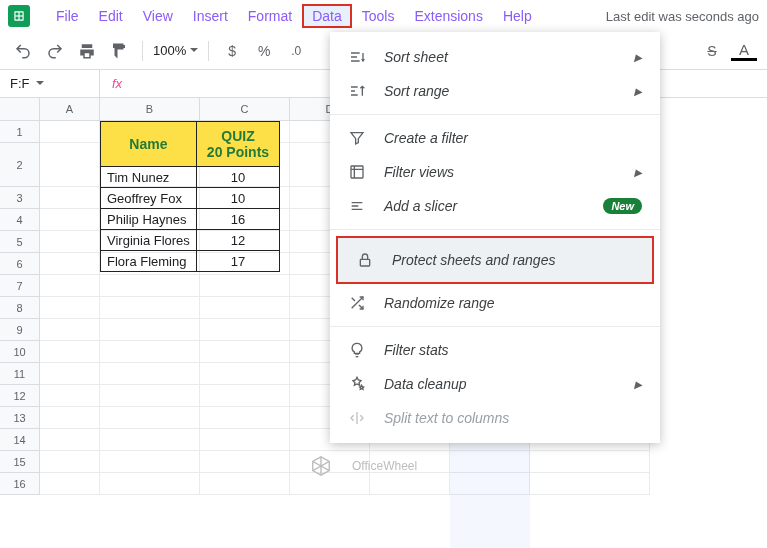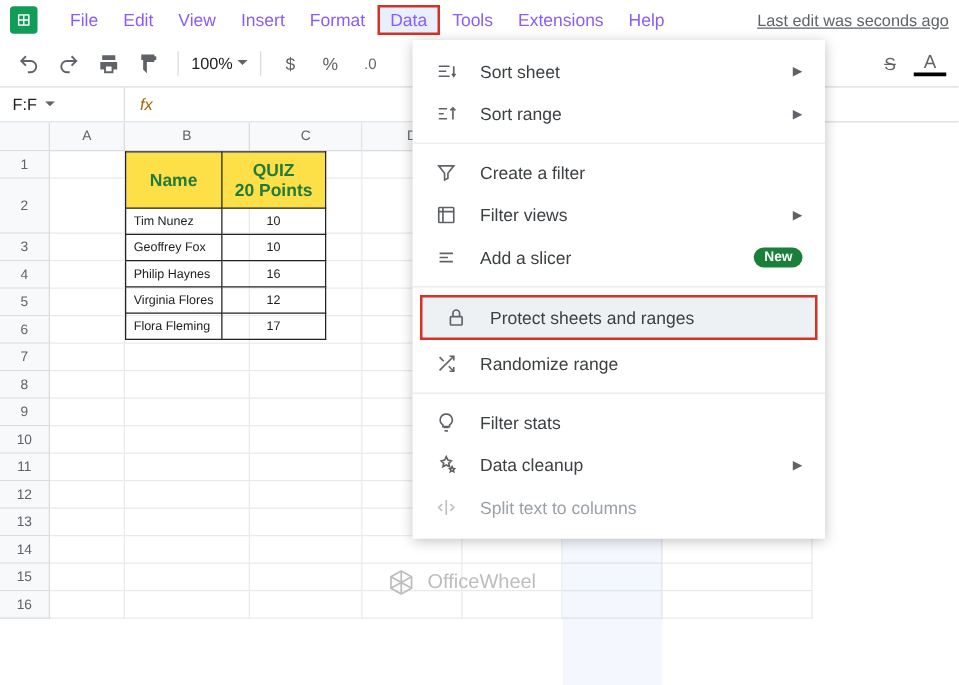--- a/index.html
+++ b/index.html
@@ -2,54 +2,54 @@
 <html><head>
 <meta charset="utf-8">
 <style>
   * { box-sizing: border-box; margin: 0; padding: 0; }
   body { font-family: Arial, "Google Sans", sans-serif; font-size: 13px; color: #202124; background: #fff; width: 767px; height: 548px; overflow: hidden; position: relative; }
   .menubar { display: flex; align-items: center; height: 32px; padding: 0 8px; gap: 4px; }
   .logo { width: 22px; height: 22px; background: #0f9d58; border-radius: 3px; display: flex; align-items: center; justify-content: center; margin-right: 12px; }
   .logo svg { width: 14px; height: 14px; }
   .menu-item { padding: 4px 10px; cursor: pointer; color: #8b5cf6; font-size: 14px; }
   .menu-item.active { background: #e8f0fe; border: 2px solid #d93025; padding: 2px 8px; }
-  .last-edit { margin-left: auto; color: #5f6368; font-size: 13px; text-decoration: underline; }
+  .last-edit { margin-left: auto; color: #5f6368; font-size: 13px; }
   .toolbar { display: flex; align-items: center; height: 38px; padding: 0 10px; gap: 6px; border-bottom: 1px solid #dadce0; }
   .tb-btn { width: 26px; height: 26px; display: flex; align-items: center; justify-content: center; color: #5f6368; cursor: pointer; }
   .tb-sep { width: 1px; height: 20px; background: #dadce0; margin: 0 4px; }
   .zoom { display: flex; align-items: center; gap: 4px; color: #202124; font-size: 13px; }
   .namebox-row { display: flex; align-items: center; height: 28px; border-bottom: 1px solid #dadce0; }
   .namebox { width: 100px; padding: 0 10px; display: flex; align-items: center; gap: 6px; color: #202124; font-size: 13px; border-right: 1px solid #dadce0; height: 100%; }
-  .fx-label { padding: 0 12px; font-style: italic; color: #a16207; }
+  .fx-label { padding: 0 12px; font-style: italic; color: #ec4899; }
   .sheet { display: flex; }
   .rowhdrs { display: flex; flex-direction: column; }
   .rowhdr0 { height: 23px; width: 40px; background: #f8f9fa; border-right: 1px solid #dadce0; border-bottom: 1px solid #dadce0; }
   .rowhdr { height: 22px; width: 40px; background: #f8f9fa; border-right: 1px solid #dadce0; border-bottom: 1px solid #dadce0; display: flex; align-items: center; justify-content: center; font-size: 11px; color: #5f6368; }
   .grid { position: relative; }
   .colhdrs { display: flex; height: 23px; }
   .colhdr { background: #f8f9fa; border-right: 1px solid #dadce0; border-bottom: 1px solid #dadce0; display: flex; align-items: center; justify-content: center; font-size: 11px; color: #5f6368; }
   .cA { width: 60px; } .cB { width: 100px; } .cC { width: 90px; } .cD { width: 80px; } .cE { width: 80px; } .cF { width: 80px; } .cG { width: 120px; }
   .rows .row { display: flex; height: 22px; }
   .rows .cell { border-right: 1px solid #e8eaed; border-bottom: 1px solid #e8eaed; font-size: 12px; display: flex; align-items: center; padding: 0 4px; }
   .tbl { position: absolute; left: 60px; top: 23px; }
   .tbl table { border-collapse: collapse; }
   .tbl th { background: #fde047; color: #247a3b; font-size: 14px; font-weight: bold; border: 1px solid #222; padding: 6px 10px; height: 44px; }
-  .tbl td { border: 1px solid #222; padding: 2px 6px; font-size: 10px; height: 21px; }
+  .tbl td { border: 1px solid #222; padding: 2px 6px; font-size: 13px; height: 21px; }
   .tbl td.num { text-align: center; }
   .colF-sel { position: absolute; left: 410px; top: 0; width: 80px; height: 548px; background: rgba(66,133,244,0.06); pointer-events:none; }
   .dropdown { position: absolute; left: 330px; top: 32px; width: 330px; background: #fff; box-shadow: 0 2px 10px rgba(0,0,0,0.25); padding: 8px 0; z-index: 50; }
-  .dd-item { display: flex; align-items: center; height: 34px; padding: 0 18px; gap: 18px; color: #3c4043; font-size: 14px; cursor: pointer; position: relative; }
-  .dd-item.highlight { background: #eef1f4; border: 2px solid #d93025; height: 36px; margin: 2px 6px; }
+  .dd-item { display: flex; align-items: center; height: 34px; padding: 0 18px; gap: 18px; color: #3c4043; font-size: 14px; cursor: pointer; position: relative; font-style: italic; }
+  .dd-item.highlight { background: #eef1f4; border: 2px solid #d93025; height: 48px; margin: 2px 6px; }
   .dd-item .arrow { margin-left: auto; color: #5f6368; font-size: 10px; }
   .dd-item .badge { margin-left: auto; background: #188038; color: #fff; font-size: 11px; border-radius: 10px; padding: 2px 8px; font-weight: bold; }
   .dd-item.disabled { color: #9aa0a6; }
   .dd-icon { width: 18px; height: 18px; display: flex; align-items: center; justify-content: center; color: #5f6368; flex-shrink: 0; }
   .dd-item.disabled .dd-icon { color: #bdc1c6; }
   .dd-sep { height: 1px; background: #e8eaed; margin: 6px 0; }
-  .watermark { position: absolute; left: 310px; top: 455px; color: #bdbdbd; font-size: 16px; display: flex; align-items: center; gap: 10px; pointer-events:none; z-index: 60; }
+  .watermark { position: absolute; left: 310px; top: 455px; color: #bdbdbd; font-size: 12px; display: flex; align-items: center; gap: 20px; pointer-events:none; z-index: 60; }
   svg { display: block; }
 </style>
 </head>
 <body>
 
 <div class="menubar">
   <div class="logo">
     <svg viewBox="0 0 24 24" fill="#fff">
         <rect x="4" y="4" width="16" height="16" rx="1" fill="#fff"></rect>
         <rect x="6" y="6" width="5" height="5" fill="#0f9d58"></rect>

